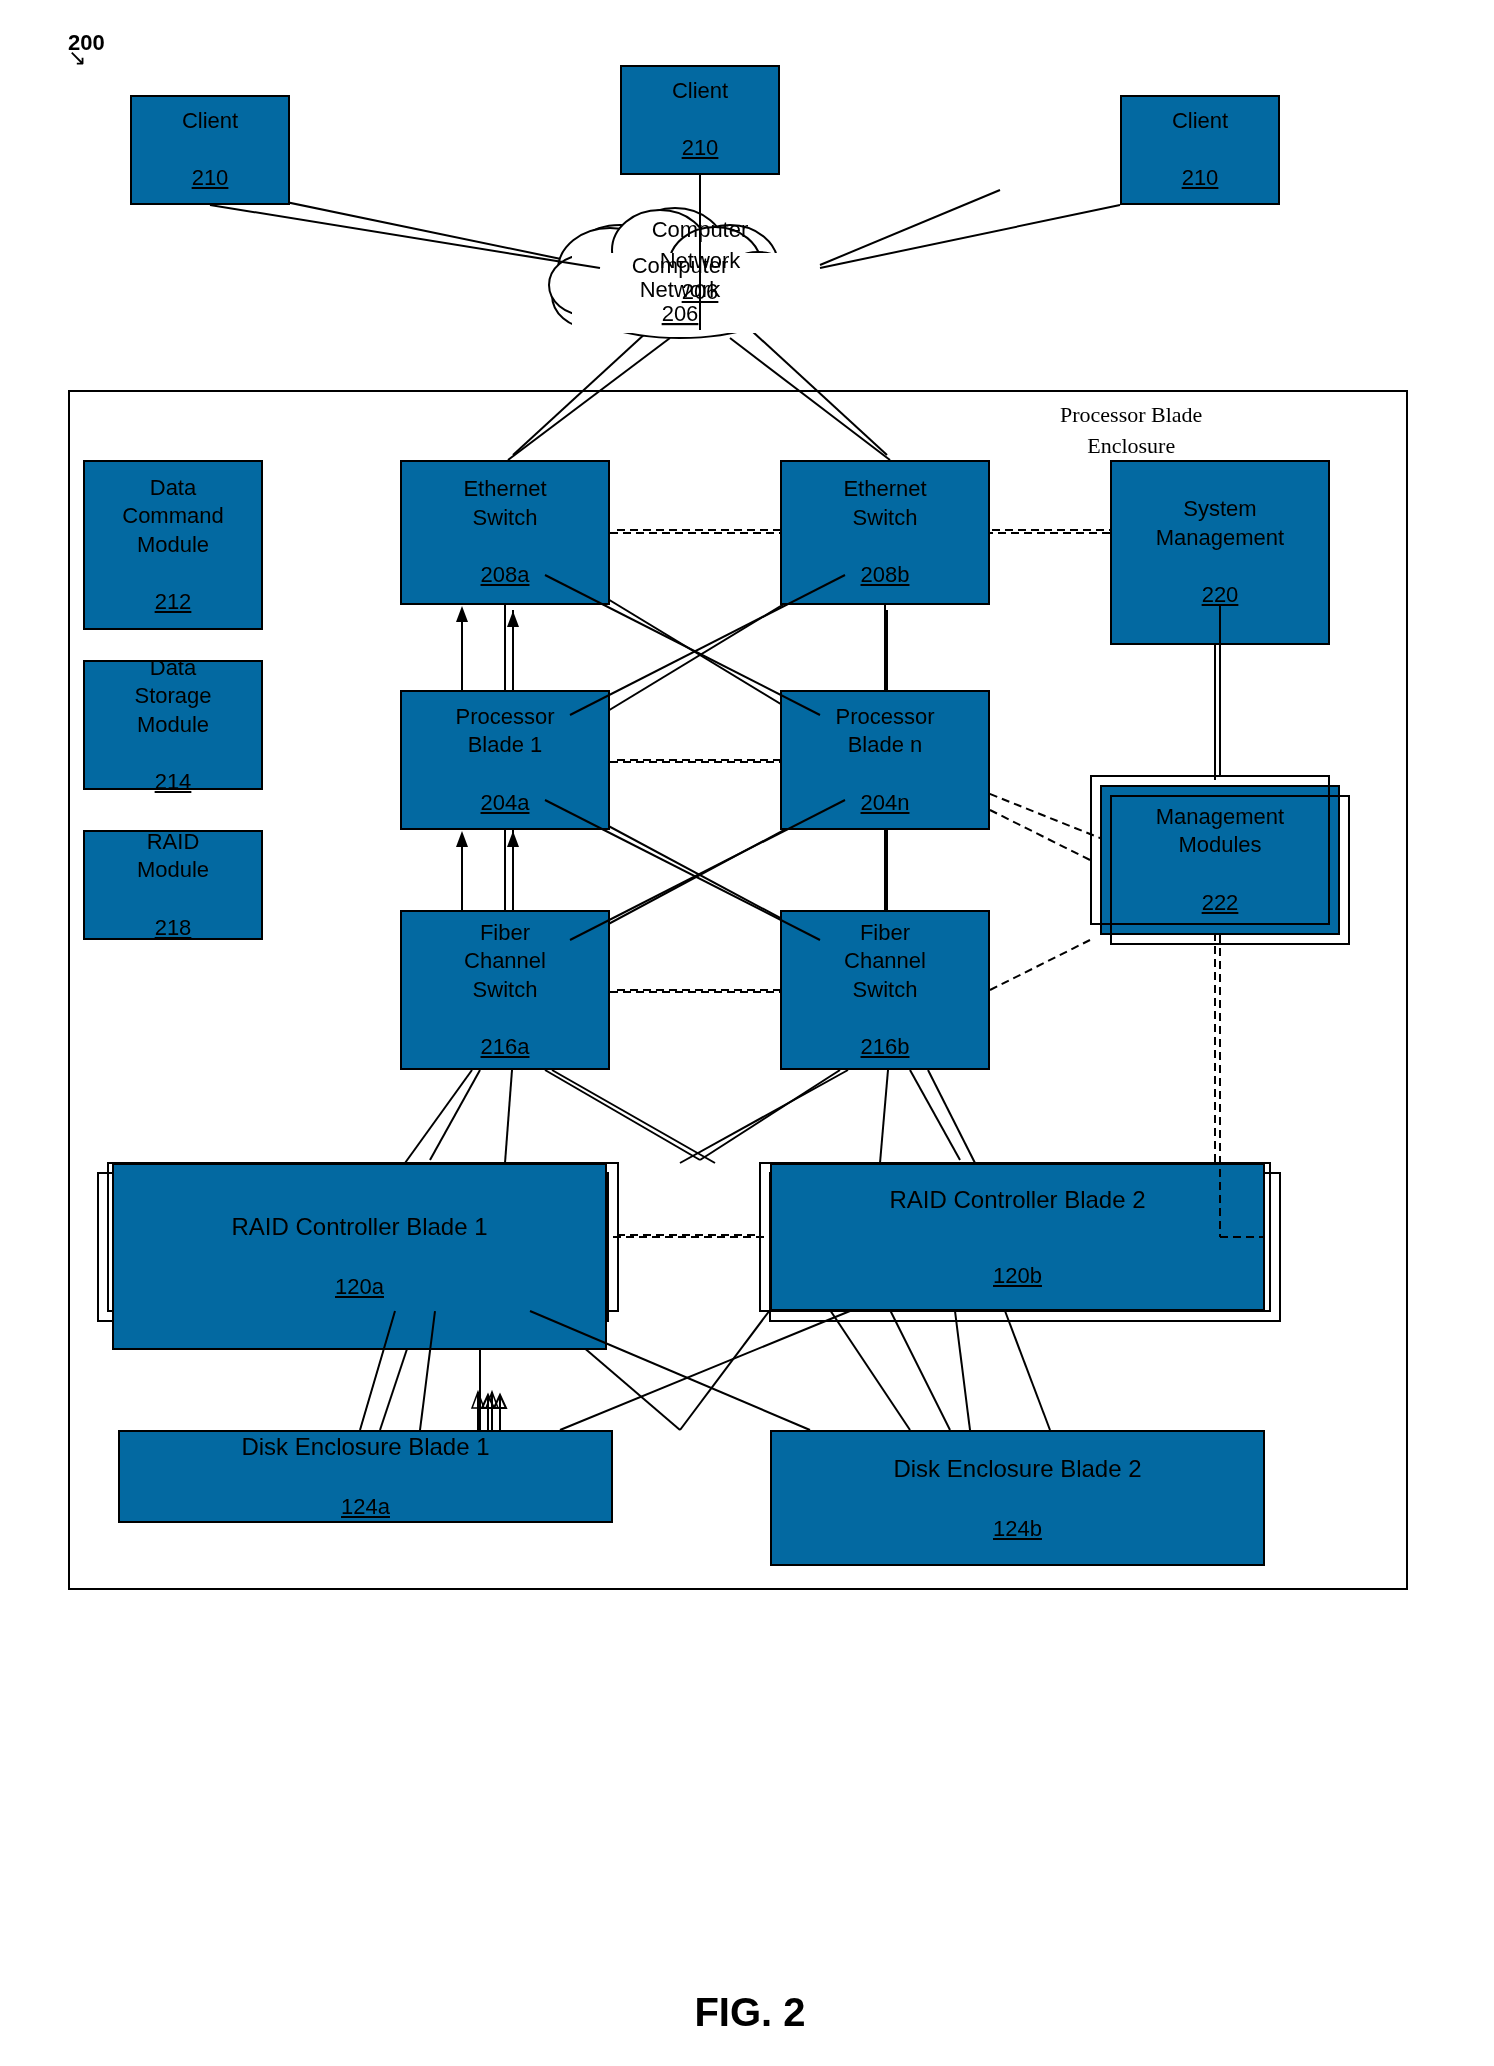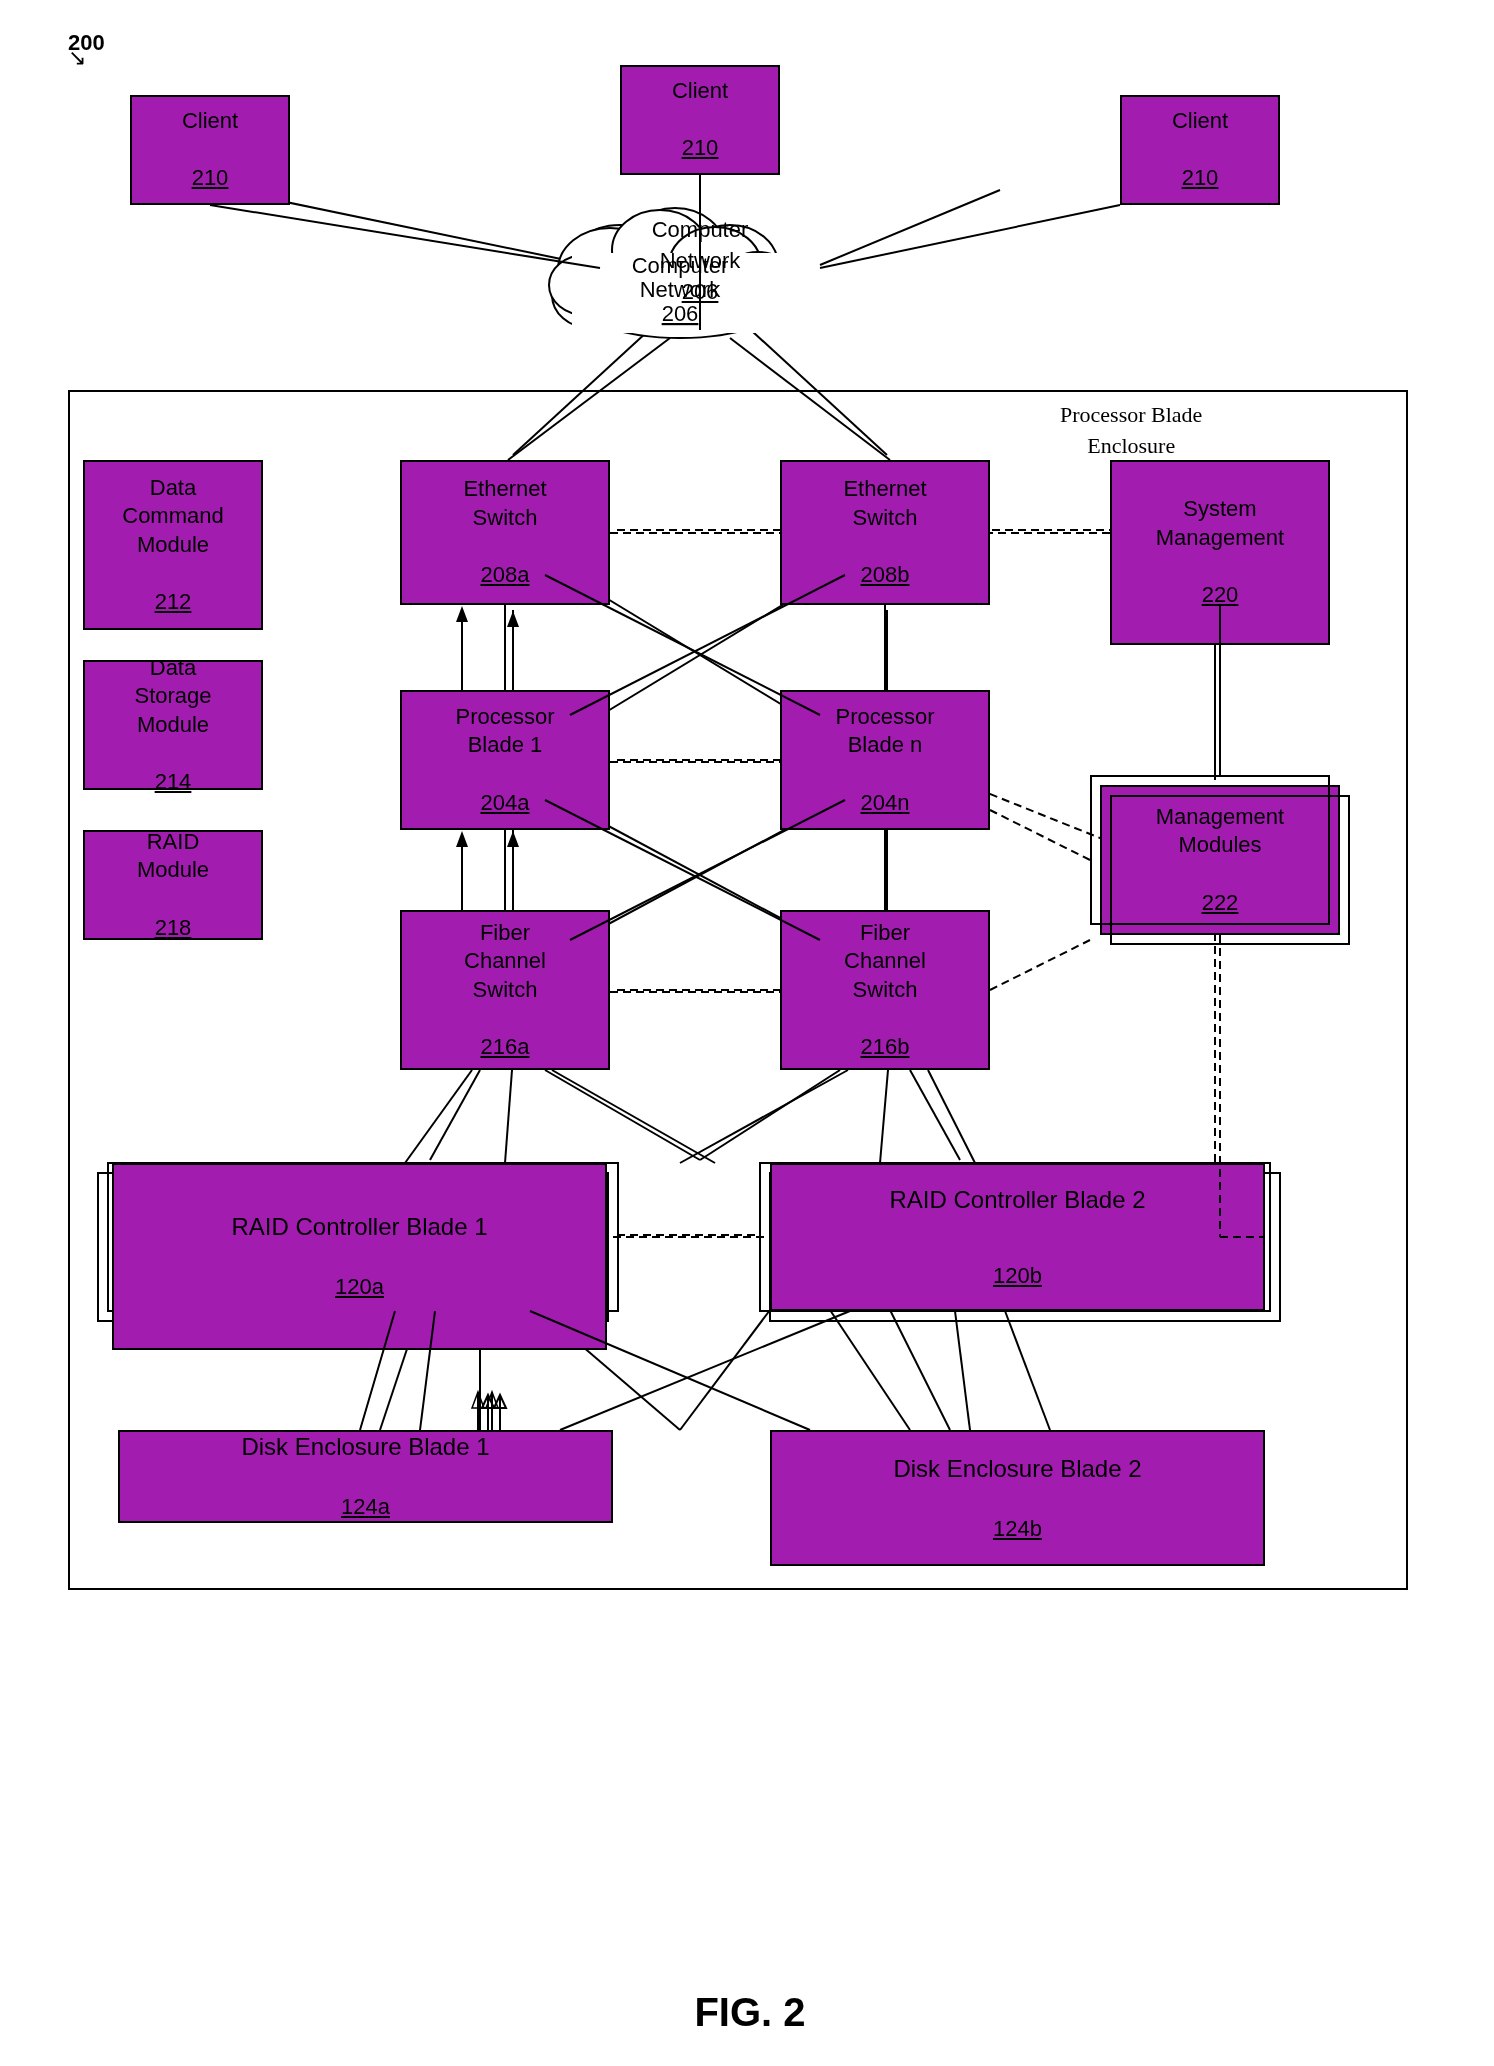--- a/index.html
+++ b/index.html
@@ -15,21 +15,21 @@
     .diagram-container {
       position: relative;
       width: 1494px;
       height: 2066px;
     }
 
     
     .box {
       position: absolute;
       border: 2px solid #000;
-      background: #a21caf;
+      background: #0369a1;
       display: flex;
       flex-direction: column;
       align-items: center;
       justify-content: center;
       text-align: center;
       font-size: 22px;
       line-height: 1.3;
     }
 
     .box .ref {

